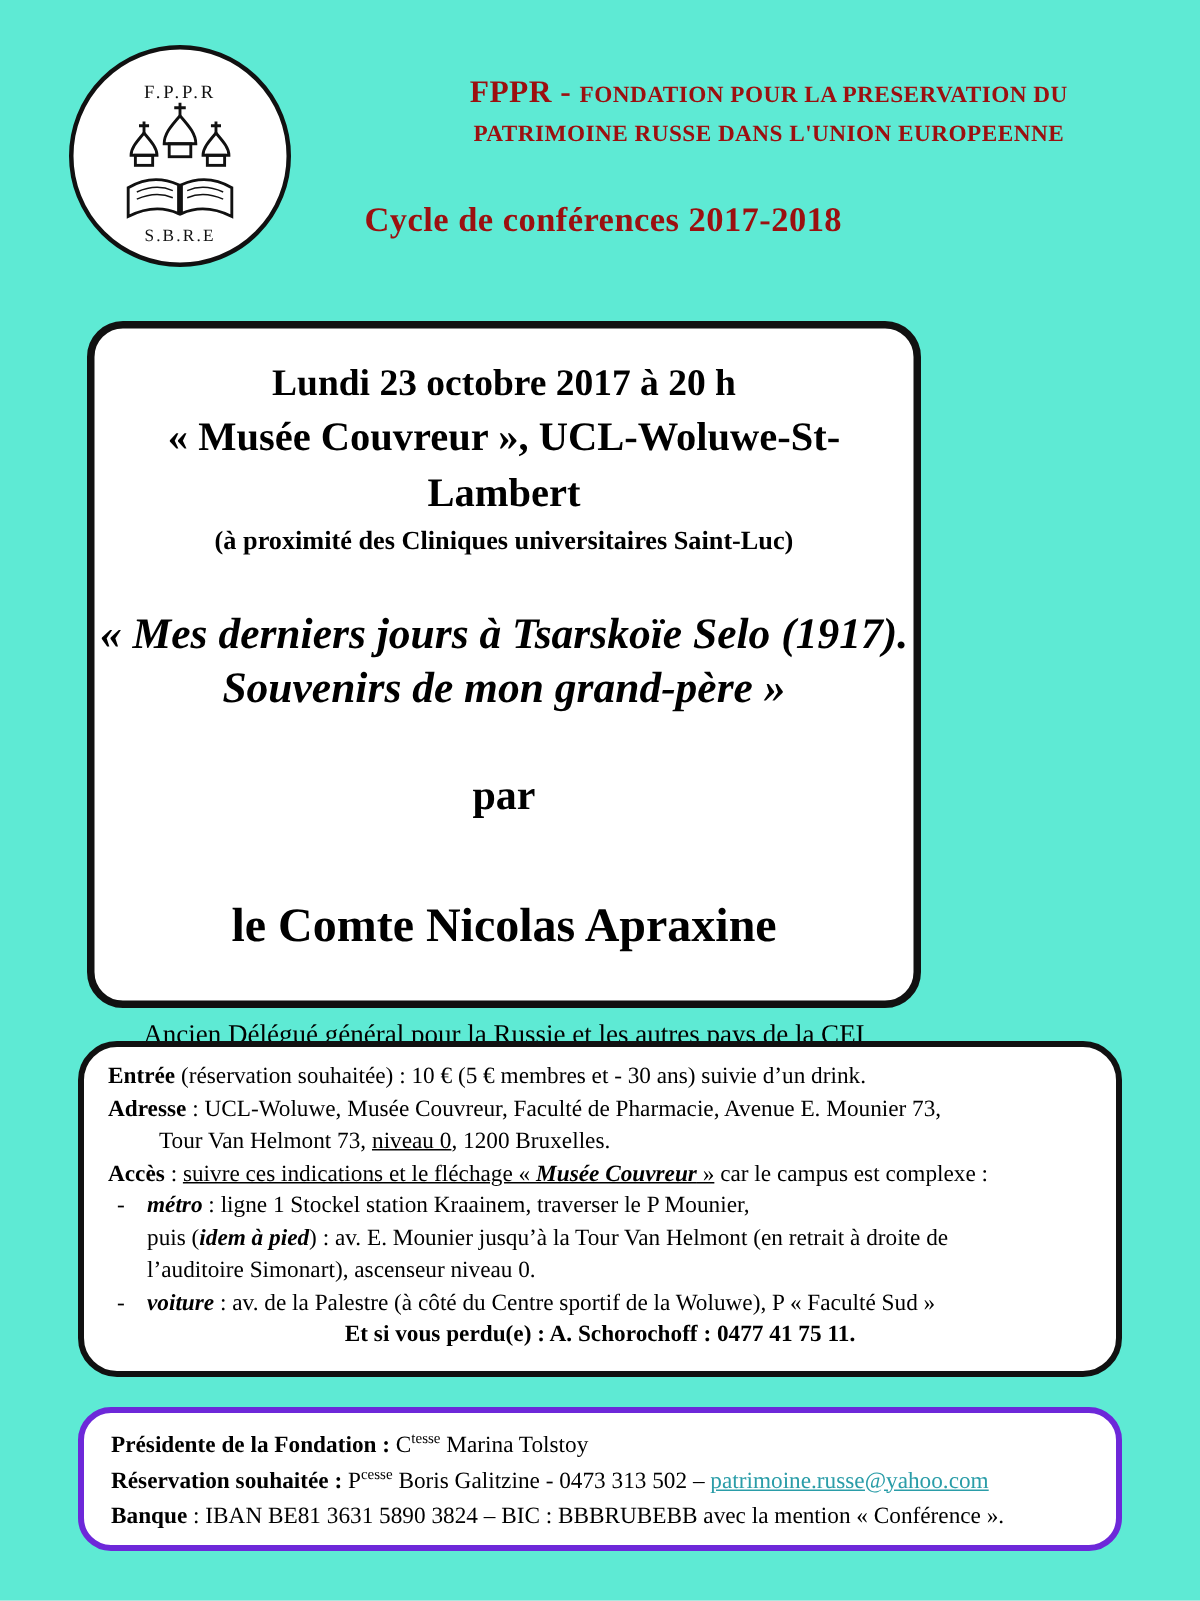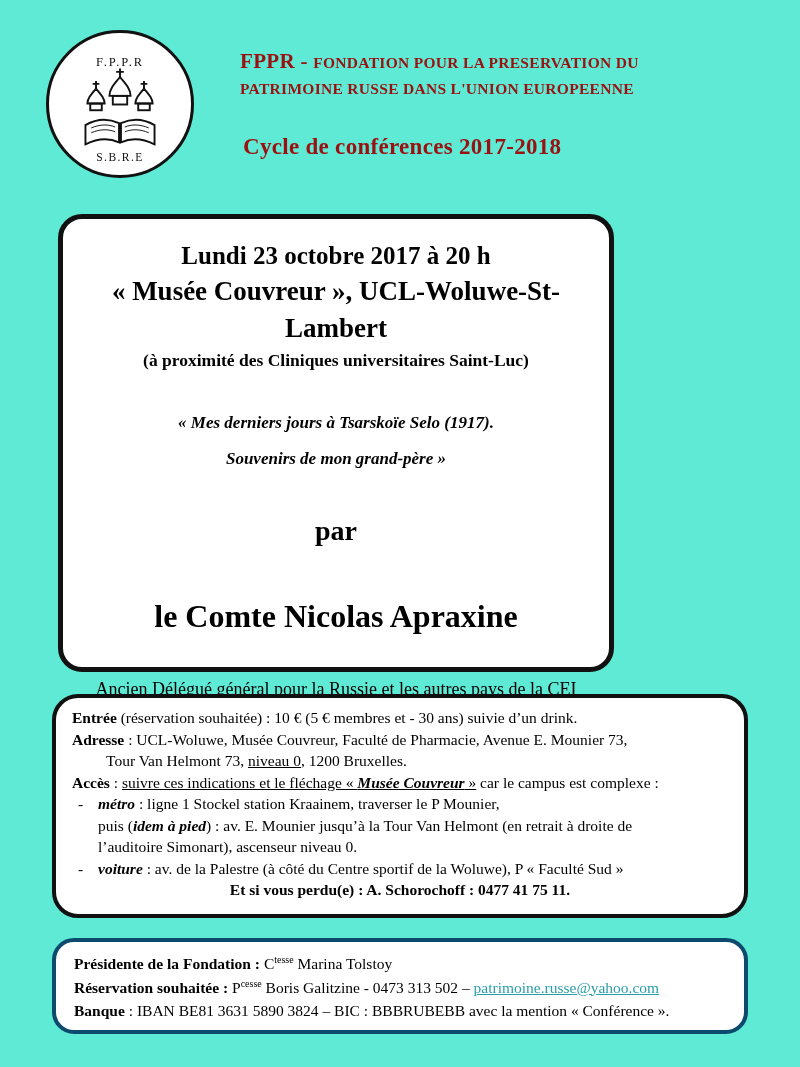--- a/index.html
+++ b/index.html
@@ -10,57 +10,57 @@
     padding-left:45px;
   }
   
   .logo{
     position:absolute;left:46px;top:30px;width:148px;height:148px;
     background:#fff;border:3px solid #111;border-radius:50%;box-sizing:border-box;
   }
   .logo svg{width:100%;height:100%;display:block;}
   .org{
     position:absolute;left:240px;top:48px;width:545px;
-    color:#9B1010;font-weight:bold;font-size:15.5px;line-height:26px;letter-spacing:.3px;
+    color:#9B1010;font-weight:bold;font-size:15.5px;line-height:26px;letter-spacing:.3px;text-align:center;
   }
   .org-bold{font-size:21px;}
   .cycle{
     position:absolute;left:243px;top:134px;color:#9B1010;
     font-weight:bold;font-size:23px;letter-spacing:.3px;
   }
   
   .event-card{
     position:absolute;left:58px;top:214px;width:556px;height:458px;
     background:#fff;border:5px solid #111;border-radius:24px;box-sizing:border-box;
     text-align:center;padding-top:20px;
   }
   .ev-date{font-size:25px;font-weight:bold;line-height:34px;}
   .ev-venue{font-size:27px;font-weight:bold;line-height:37px;}
   .ev-prox{font-size:17.5px;font-weight:bold;line-height:26px;}
-  .ev-title{margin-top:32px;font-size:17px;font-weight:bold;font-style:italic;line-height:36px;}
+  .ev-title{margin-top:32px;font-size:29px;font-weight:bold;font-style:italic;line-height:36px;}
   .ev-par{margin-top:40px;font-size:28px;font-weight:bold;line-height:28px;}
   .ev-speaker{margin-top:50px;font-size:32px;font-weight:bold;line-height:42px;}
   .ev-desc{margin-top:40px;font-size:18px;line-height:25px;}
   
   .info-card{
     position:absolute;left:52px;top:694px;width:696px;height:224px;
     background:#fff;border:4px solid #111;border-radius:26px;box-sizing:border-box;
     padding:9px 16px;font-size:15.5px;line-height:21.5px;
   }
   .b{font-weight:bold;}
   .bi{font-weight:bold;font-style:italic;}
   .u{text-decoration:underline;}
   .block-indent{display:block;padding-left:34px;}
   .hang{position:relative;padding-left:26px;}
   .hang .dash{position:absolute;left:6px;top:0;}
   .lost{text-align:center;font-weight:bold;}
   
   .footer-card{
     position:absolute;left:52px;top:938px;width:696px;height:96px;
-    background:#fff;border:4px solid #0c4a6e;border-radius:22px;box-sizing:border-box;
+    background:#fff;border:4px solid #6d28d9;border-radius:22px;box-sizing:border-box;
     padding:10px 18px;font-size:15.5px;line-height:23.5px;
   }
   .footer-card sup{font-size:10px;line-height:0;}
   a.email{color:#2A9DA8;text-decoration:underline;cursor:pointer;}
 </style>
 </head>
 <body>
 
 <div class="page">
 

